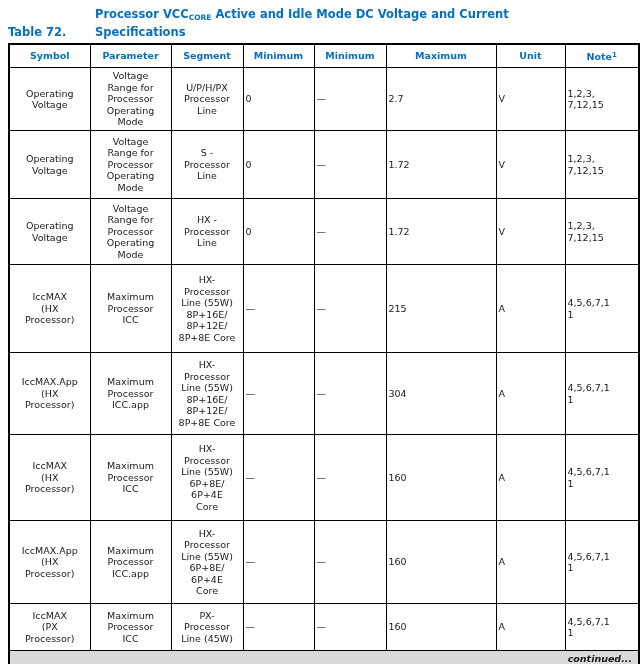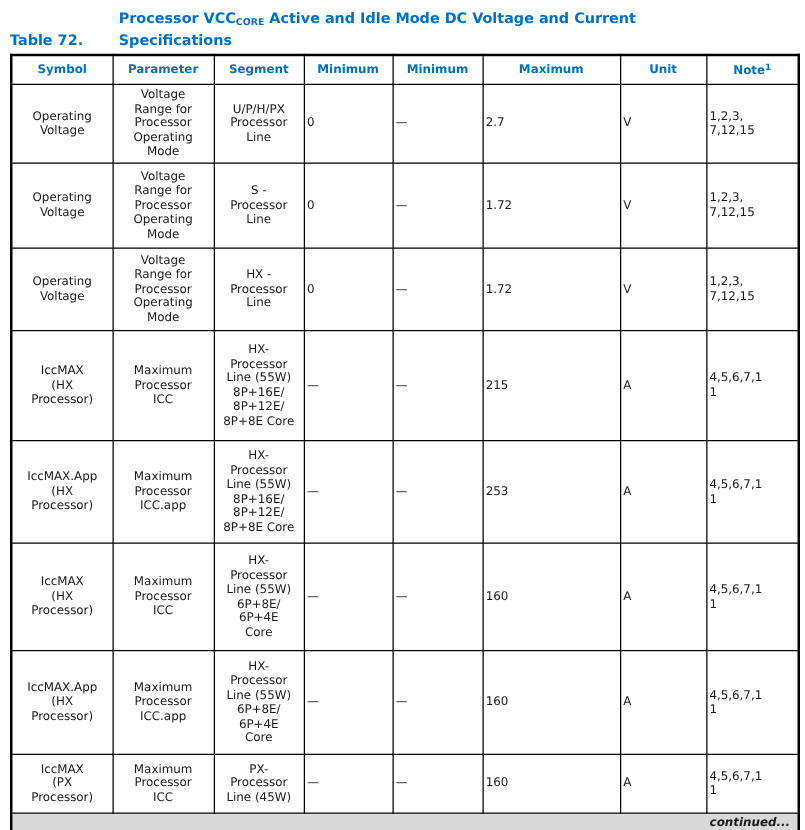--- a/index.html
+++ b/index.html
@@ -206,21 +206,21 @@
 Processor
 ICC.app</td>
         <td class="c">HX-
 Processor
 Line (55W)
 8P+16E/
 8P+12E/
 8P+8E Core</td>
         <td class="l">—</td>
         <td class="l">—</td>
-        <td class="l">253</td>
+        <td class="l">304</td>
         <td class="l">A</td>
         <td class="l">4,5,6,7,1
 1</td>
       </tr>
       <tr style="height:86px">
         <td class="c">IccMAX
 (HX
 Processor)</td>
         <td class="c">Maximum
 Processor

